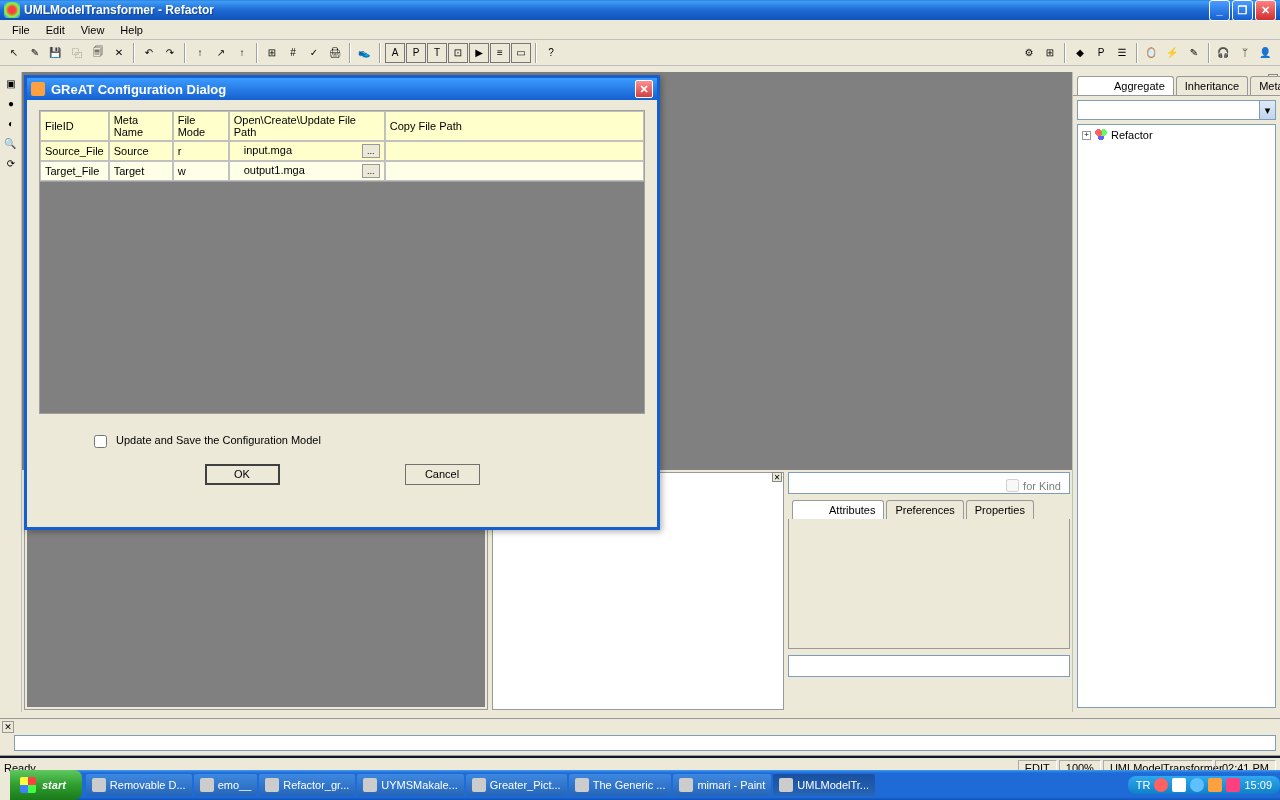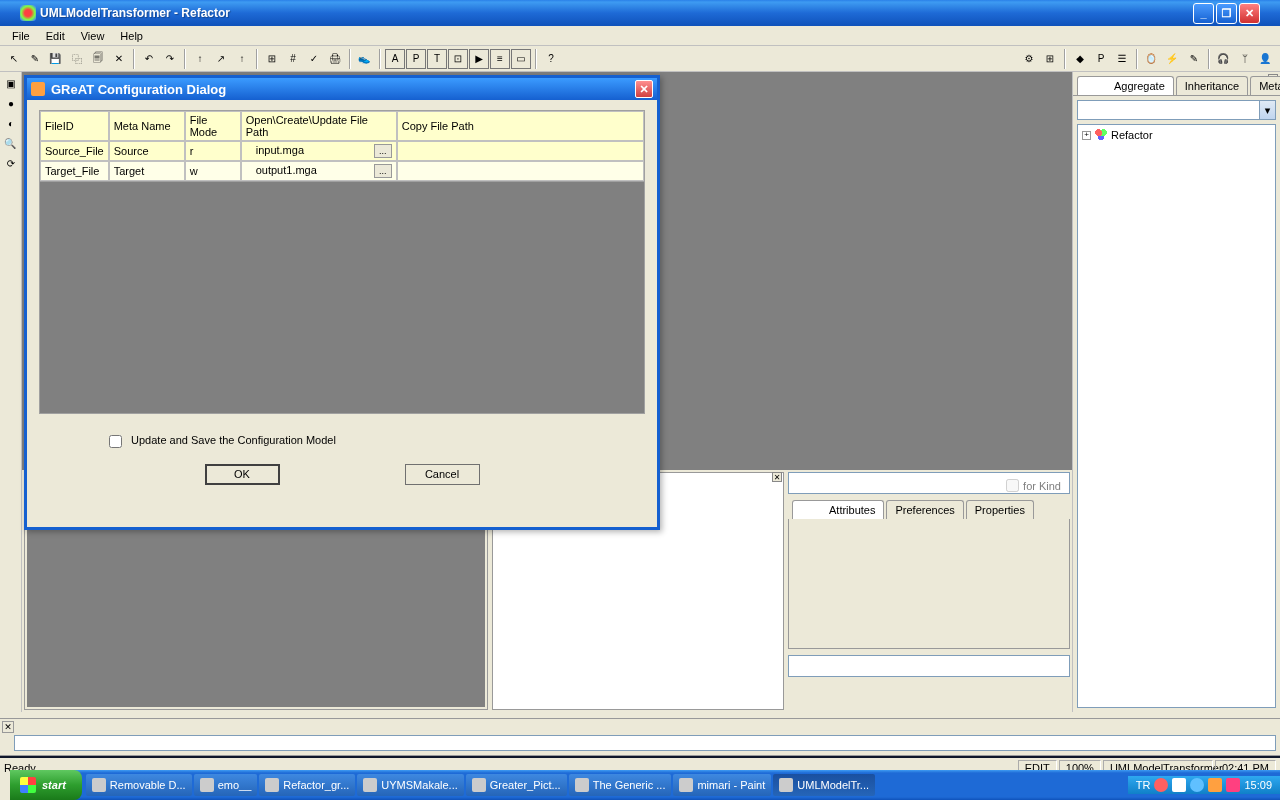--- a/index.html
+++ b/index.html
@@ -1,19 +1,19 @@
 <!DOCTYPE html>
 <html><head>
 <meta charset="utf-8">
 <style>
 * { box-sizing: border-box; margin: 0; padding: 0; font-family: Tahoma, sans-serif; font-size: 11px; }
 body { background: #ece9d8; overflow: hidden; width: 1280px; height: 800px; position: relative; }
 
 
-.titlebar { height: 26px; background: linear-gradient(to bottom, #2a80e8 0%, #3e9bf2 8%, #1e6ad6 50%, #0f52ba 100%); display: flex; align-items: center; padding: 0 20px; color: white; }
+.titlebar { height: 20px; background: linear-gradient(to bottom, #2a80e8 0%, #3e9bf2 8%, #1e6ad6 50%, #0f52ba 100%); display: flex; align-items: center; padding: 0 4px; color: white; }
 .titlebar .app-icon { width: 16px; height: 16px; margin-right: 4px; background: radial-gradient(circle, #ff4040 30%, #80ff40 60%, #4080ff 90%); border-radius: 3px; }
 .titlebar .title { flex: 1; font-weight: bold; font-size: 12px; text-shadow: 1px 1px 1px rgba(0,0,0,0.3); }
 .titlebar .winbtns { display: flex; gap: 2px; }
 .titlebar .winbtn { width: 21px; height: 21px; border: 1px solid #fff; border-radius: 3px; display: flex; align-items: center; justify-content: center; font-weight: bold; color: white; }
 .titlebar .winbtn.min, .titlebar .winbtn.max { background: linear-gradient(to bottom, #4a9bff, #1560d0); }
 .titlebar .winbtn.close { background: linear-gradient(to bottom, #ff8080, #d03030); }
 
 
 .menubar { height: 20px; background: #ece9d8; display: flex; align-items: center; padding: 0 4px; border-bottom: 1px solid #c0c0c0; }
 .menubar span { padding: 2px 8px; }
@@ -52,21 +52,21 @@
 
 
 .dlg-table { width: 100%; border: 1px solid #a0a0a0; background: #808080; }
 .dlg-table thead th { background: #ffffcc; border: 1px solid #c0c0c0; padding: 2px 4px; text-align: left; font-weight: normal; }
 .dlg-table tbody td { background: #ffffcc; border: 1px solid #c0c0c0; padding: 2px 4px; height: 18px; }
 .dlg-table tbody tr:nth-child(2) td { background: #ffffe8; }
 .dlg-table .browse-btn { float: right; width: 18px; height: 14px; background: #ece9d8; border: 1px solid #999; text-align: center; font-size: 9px; line-height: 12px; }
 .dlg-grid-area { height: 232px; background: #808080; border: 1px solid #a0a0a0; border-top: none; }
 
 .dlg-checks { margin: 20px 0 10px 55px; }
-.dlg-checks label { display: block; margin: 8px 15px; }
+.dlg-checks label { display: block; margin: 8px 0; }
 .dlg-checks input { margin-right: 6px; vertical-align: middle; }
 
 .dlg-buttons { text-align: center; display: flex; gap: 125px; justify-content: center; margin-top: 16px; }
 .dlg-buttons button { width: 75px; height: 21px; background: #ece9d8; border: 1px solid #707070; }
 .dlg-buttons button.default { border: 2px solid #404040; }
 .br-tabs { display: flex; padding: 4px 4px 0 4px; }
 .br-forkind { position:absolute; right:8px; top:6px; display:flex; align-items:center; gap:4px; color:#808080;}
 
 
 .console-bar { position: absolute; left: 0; right: 0; bottom: 44px; height: 38px; background: #ece9d8; border-top: 1px solid #999; border-bottom: 1px solid #999; }
@@ -79,21 +79,21 @@
 .statusbar .stretch { flex: 1; }
 
 
 .taskbar { position: absolute; left: 0; right: 0; bottom: 0; height: 30px; background: linear-gradient(to bottom, #3e9bf2 0%, #1e6ad6 10%, #1e6ad6 90%, #0f52ba 100%); display: flex; align-items: center; margin-left: 10px; }
 .start-btn { height: 30px; padding: 0 16px 0 10px; background: linear-gradient(to bottom, #5fc860 0%, #2e9e2e 50%, #1a7a1a 100%); color: white; font-weight: bold; font-style: italic; font-size: 14px; display: flex; align-items: center; border-radius: 0 8px 8px 0; }
 .start-btn .win-logo { width: 16px; height: 16px; margin-right: 6px; background: conic-gradient(#ff4040 0 25%, #40ff40 25% 50%, #4080ff 50% 75%, #ffff40 75% 100%); border-radius: 2px; }
 .task-items { flex: 1; display: flex; gap: 2px; padding: 0 4px; height: 37px; align-items: center; }
 .task-item { height: 22px; background: linear-gradient(to bottom, #3e88e0, #2565b8); color: white; padding: 0 6px; display: flex; align-items: center; gap: 4px; border-radius: 2px; max-width: 118px; overflow: hidden; white-space: nowrap; font-size: 11px; }
 .task-item.active { background: linear-gradient(to bottom, #1a50a0, #2565b8); }
 .task-item .ticon { width: 14px; height: 14px; background: #ccc; border-radius: 2px; flex-shrink: 0; }
-.systray { background: linear-gradient(to bottom, #2ea8f0, #1080c8); height: 18px; display: flex; align-items: center; padding: 0 8px; gap: 4px; color: white; font-size: 11px; }
+.systray { background: linear-gradient(to bottom, #2ea8f0, #1080c8); height: 18px; display: flex; align-items: center; padding: 0 8px; gap: 4px; color: white; font-size: 11px; border-radius: 8px; }
 .systray .tray-icon { width: 14px; height: 14px; }
 
 
 .panel-x { width:10px; height:10px; font-size:8px; display:flex; align-items:center; justify-content:center; border:1px solid #888; background:#ece9d8;}
 </style>
 </head>
 <body>
 
 <div class="titlebar">
   <div class="app-icon"></div>
@@ -227,21 +227,21 @@
   <div class="dlg-titlebar">
     <div class="dlg-icon"></div>
     <div class="dlg-title">GReAT Configuration Dialog</div>
     <div class="dlg-close">✕</div>
   </div>
   <div class="dialog-body">
     <table class="dlg-table" cellspacing="0">
       <thead>
         <tr>
           <th style="width:66px">FileID</th>
-          <th style="width:76px">Meta Name</th>
+          <th style="width:64px">Meta Name</th>
           <th style="width:56px">File Mode</th>
           <th style="width:156px">Open\Create\Update File Path</th>
           <th>Copy File Path</th>
         </tr>
       </thead>
       <tbody>
         <tr>
           <td>Source_File</td>
           <td>Source</td>
           <td>r</td>

